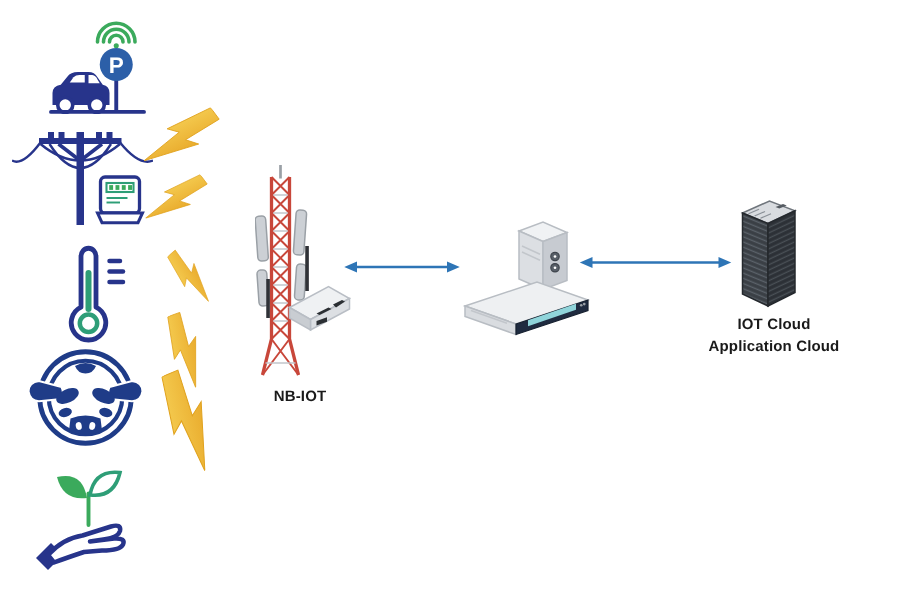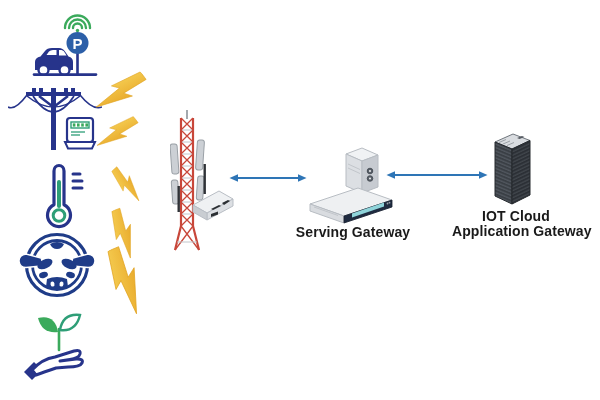--- a/index.html
+++ b/index.html
@@ -2,21 +2,21 @@
 <html><head>
 <meta charset="utf-8">
 <style>
   html,body{margin:0;padding:0;background:#ffffff;}
   .canvas{
     position:relative;width:600px;height:400px;background:#ffffff;overflow:hidden;
     font-family:"Liberation Sans",sans-serif;
   }
   .abs{position:absolute;}
   .label{
-    font-weight:bold;color:#1a1a1a;font-size:14px;line-height:15px;
+    font-weight:bold;color:#1a1a1a;font-size:10px;line-height:15px;
     text-align:center;letter-spacing:.1px;white-space:nowrap;
   }
   svg{display:block;}
   .bolt{position:absolute;}
 </style>
 </head>
 <body>
 
 <div class="canvas">
 
@@ -177,20 +177,21 @@
         <polygon points="37,103 63,89 63,96 37,110" fill="#DCDFE3" stroke="#B9BEC5" stroke-width="1"></polygon>
         <polygon points="23,95 37,103 37,110 23,102" fill="#C9CDD2" stroke="#B9BEC5" stroke-width="1"></polygon>
         <polygon points="41,99 49,95 51,96 43,100" fill="#2B2F33"></polygon>
         <polygon points="52,93 58,90 60,91 54,95" fill="#2B2F33"></polygon>
         <polygon points="41,104 48,101.5 48,104.5 41,107" fill="#2B2F33"></polygon>
       </g>
     </svg>
   </div>
 
   <div class="abs label" style="left:150px;top:257px;width:100px">
+    <div>NB-IOT</div>
   </div>
 
   <div class="abs" style="left:229px;top:171px">
     <svg width="78" height="14" viewBox="0 0 78 14">
       <line x1="8" y1="7" x2="70" y2="7" stroke="#2E75B6" stroke-width="1.8"></line>
       <polygon points="0.5,7 9,3.3 9,10.7" fill="#2E75B6"></polygon>
       <polygon points="77.5,7 69,3.3 69,10.7" fill="#2E75B6"></polygon>
     </svg>
   </div>
 
@@ -212,21 +213,20 @@
         <polygon points="4,60 38,72 38,79 4,67" fill="#D9DCE0" stroke="#B8BDC3" stroke-width="1"></polygon>
         <polygon points="38,72 86,56 86,63 38,79" fill="#1F2B40" stroke="#16202f" stroke-width="0.8"></polygon>
         <polygon points="46,69.5 78,58.5 78,62.5 46,73.5" fill="#8FD4DA"></polygon>
         <circle cx="81.5" cy="59.5" r="0.9" fill="#9AA0A6"></circle>
           <circle cx="83.5" cy="58.7" r="0.9" fill="#9AA0A6"></circle>
         <line x1="8" y1="63" x2="32" y2="71.5" stroke="#C2C6CB" stroke-width="1"></line>
       </g>
     </svg>
   </div>
 
-  <div class="abs label" style="left:293px;top:225px;width:120px">Serving Gateway</div>
 
   <div class="abs" style="left:386px;top:168px">
     <svg width="102" height="14" viewBox="0 0 102 14">
       <line x1="8" y1="7" x2="94" y2="7" stroke="#2E75B6" stroke-width="1.8"></line>
       <polygon points="0.5,7 9,3.3 9,10.7" fill="#2E75B6"></polygon>
       <polygon points="101.5,7 93,3.3 93,10.7" fill="#2E75B6"></polygon>
     </svg>
   </div>
 
   <div class="abs" style="left:489px;top:130px">
@@ -238,16 +238,16 @@
           <line x1="18" y1="15.5" x2="25" y2="12.5"></line>
       </g>
       <polygon points="28,8 33,6 35.5,7 30.5,9" fill="#555B62"></polygon>
       <polygon points="6,12 23,19 23,74 6,66" fill="url(#ventL)" stroke="#24282D" stroke-width="1"></polygon>
       <polygon points="23,19 41,10.5 41,65 23,74" fill="url(#ventR)" stroke="#24282D" stroke-width="1"></polygon>
     </svg>
   </div>
 
   <div class="abs label" style="left:452px;top:209px;width:128px">
     <div>IOT Cloud</div>
-    <div>Application Gateway</div>
+    <div>Application Cloud</div>
   </div>
 
 </div>
 
 </body></html>

